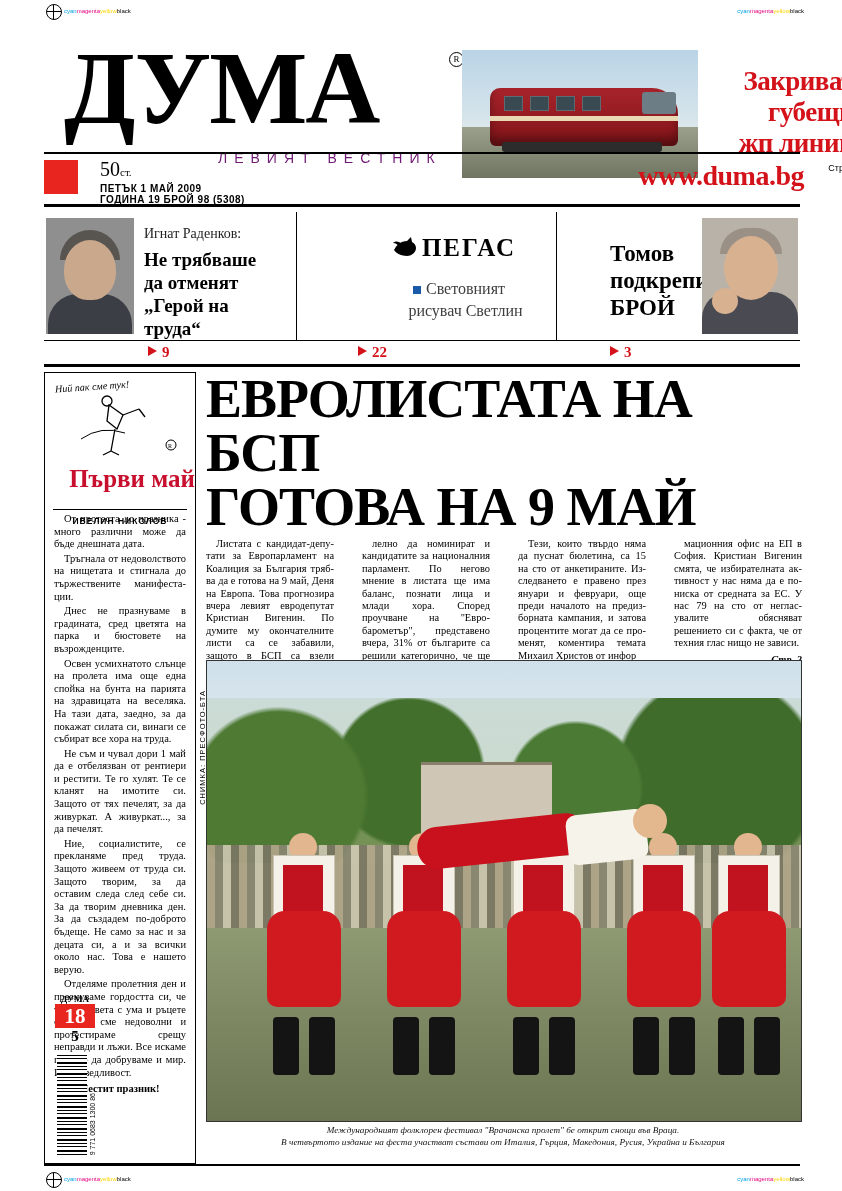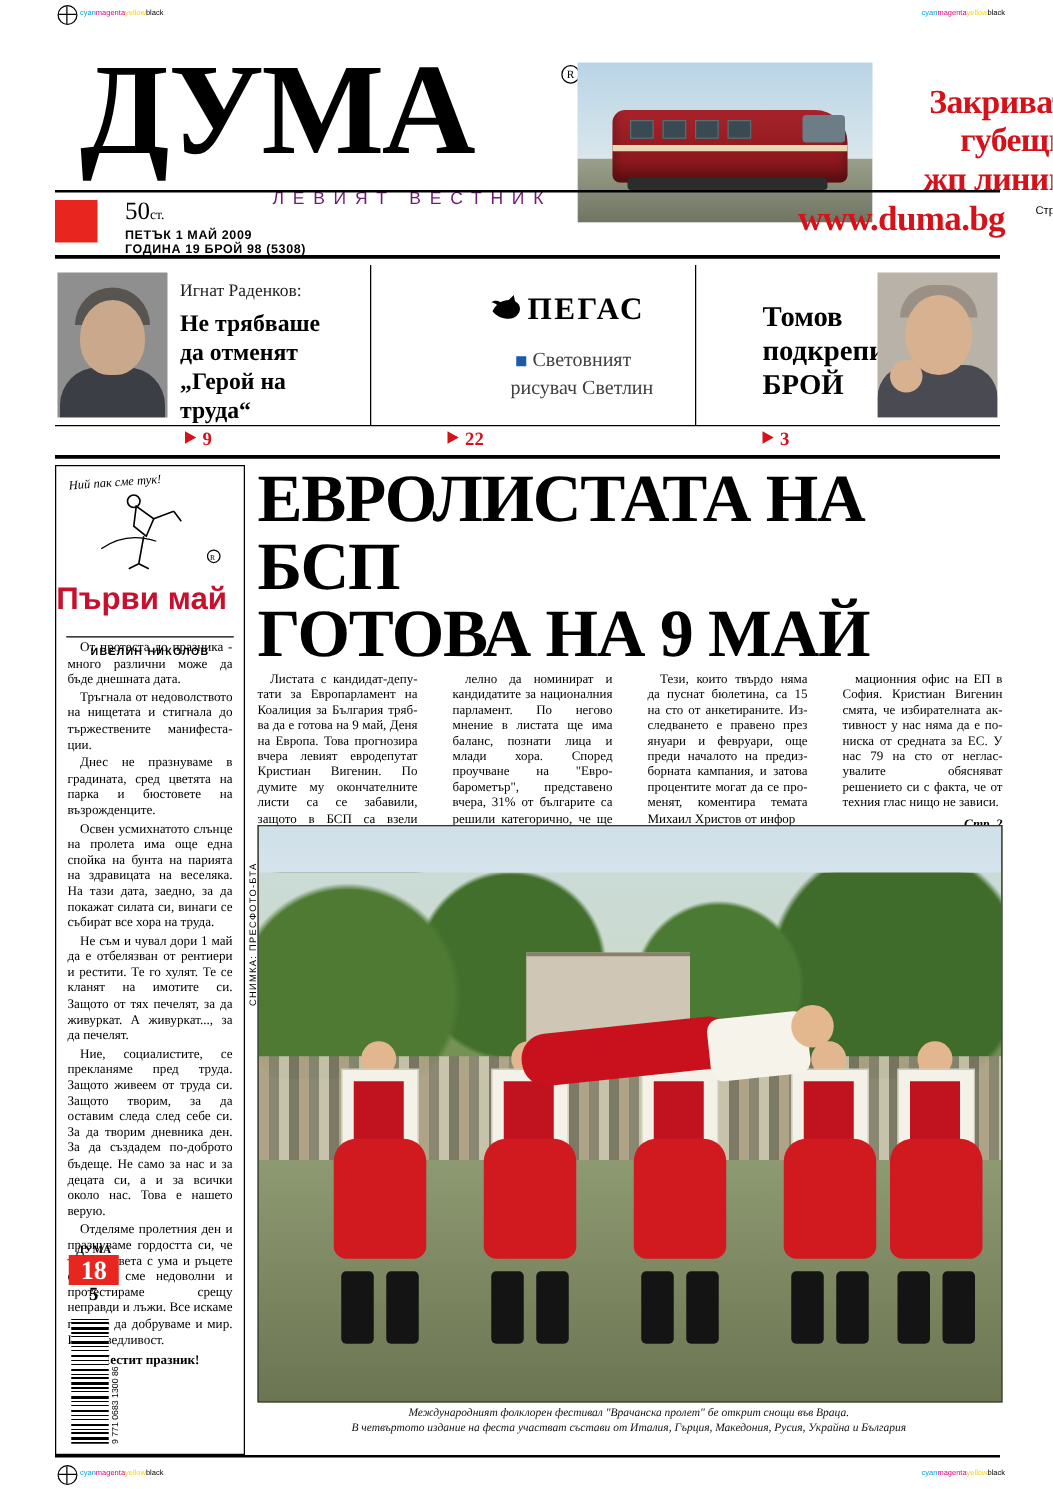--- a/index.html
+++ b/index.html
@@ -67,21 +67,21 @@
   .hand2{position:absolute;left:10px;top:70px;width:26px;height:26px;border-radius:50%;background:#d8b191;}
 
   .pagerefs{position:absolute;left:44px;top:344px;width:756px;height:18px;}
   .pref{position:absolute;font-family:"Liberation Serif",serif;font-weight:bold;font-size:15px;color:#d4121a;}
   .tri{display:inline-block;width:0;height:0;border-left:9px solid #d4121a;border-top:5px solid transparent;border-bottom:5px solid transparent;margin-right:5px;vertical-align:1px;}
 
   
   .leftcol{position:absolute;left:44px;top:372px;width:150px;height:790px;border:1px solid #000;}
   .cartoon{position:absolute;left:6px;top:6px;width:136px;height:78px;overflow:hidden;}
   .cartoon .hand-txt{position:absolute;left:4px;top:2px;font-family:"Liberation Serif",serif;font-size:10px;font-style:italic;transform:rotate(-4deg);}
-  .parvi{position:absolute;left:0;top:92px;width:150px;text-align:left;font-family:Liberation Sans, sans-serif;font-weight:bold;font-size:25px;color:#c8102e;}
+  .parvi{position:absolute;left:0;top:92px;width:150px;text-align:right;font-family:Liberation Serif, serif;font-weight:bold;font-size:25px;color:#c8102e;}
   .author{position:absolute;left:0;top:124px;width:150px;text-align:center;font-size:8.5px;font-weight:bold;letter-spacing:1px;margin-top:19px;}
   .lc-rule{position:absolute;left:8px;width:134px;height:1px;background:#000;}
   .lc-body{position:absolute;left:9px;top:140px;width:132px;font-family:"Liberation Serif",serif;font-size:10.5px;line-height:12.6px;text-align:justify;}
   .lc-body p{margin:0 0 2px 0;text-indent:10px;}
   .lc-body p.last{font-weight:bold;text-align:center;text-indent:0;margin-top:4px;}
 
   
   .badge{position:absolute;left:10px;bottom:118px;width:40px;}
   .badge .bt{font-family:"Liberation Serif",serif;font-weight:bold;font-size:9px;text-align:center;}
   .badge .bnum{background:#e8251f;color:#fff;font-family:"Liberation Serif",serif;font-weight:bold;font-size:21px;text-align:center;line-height:24px;}

